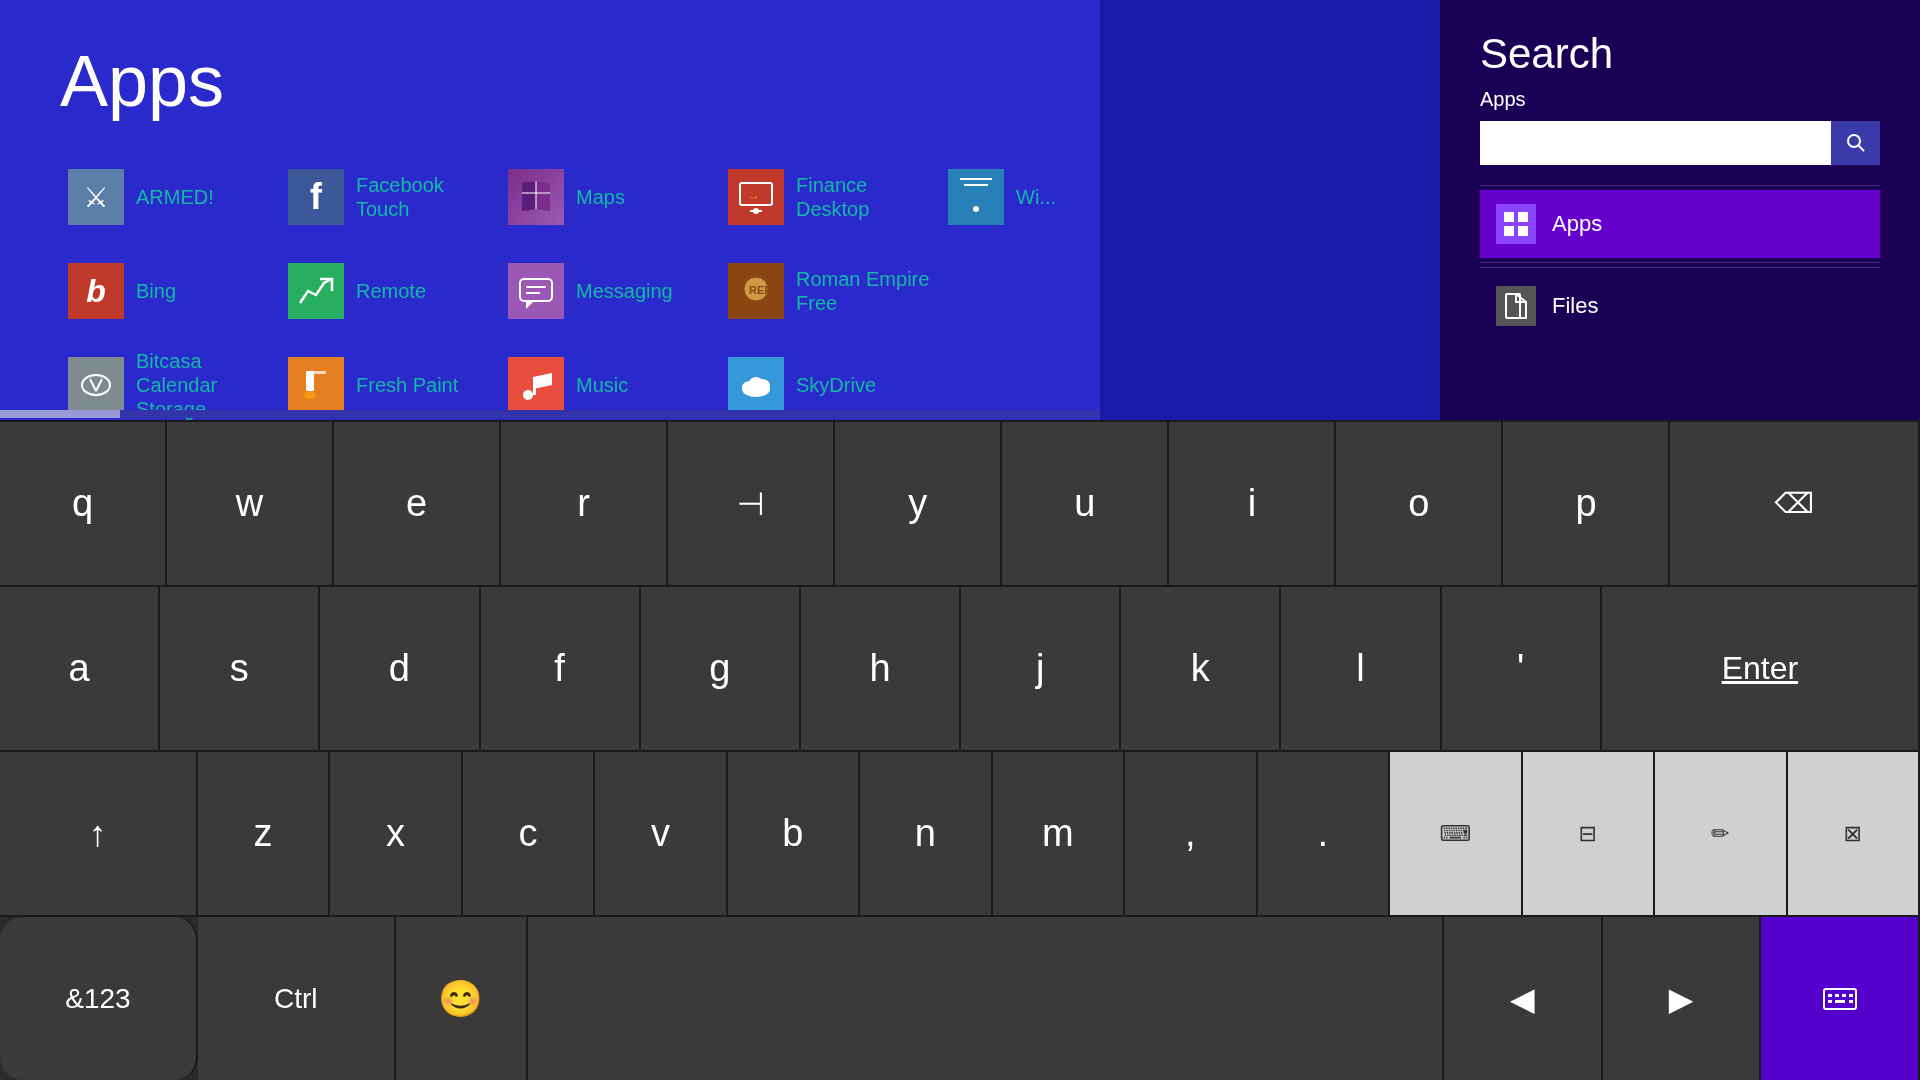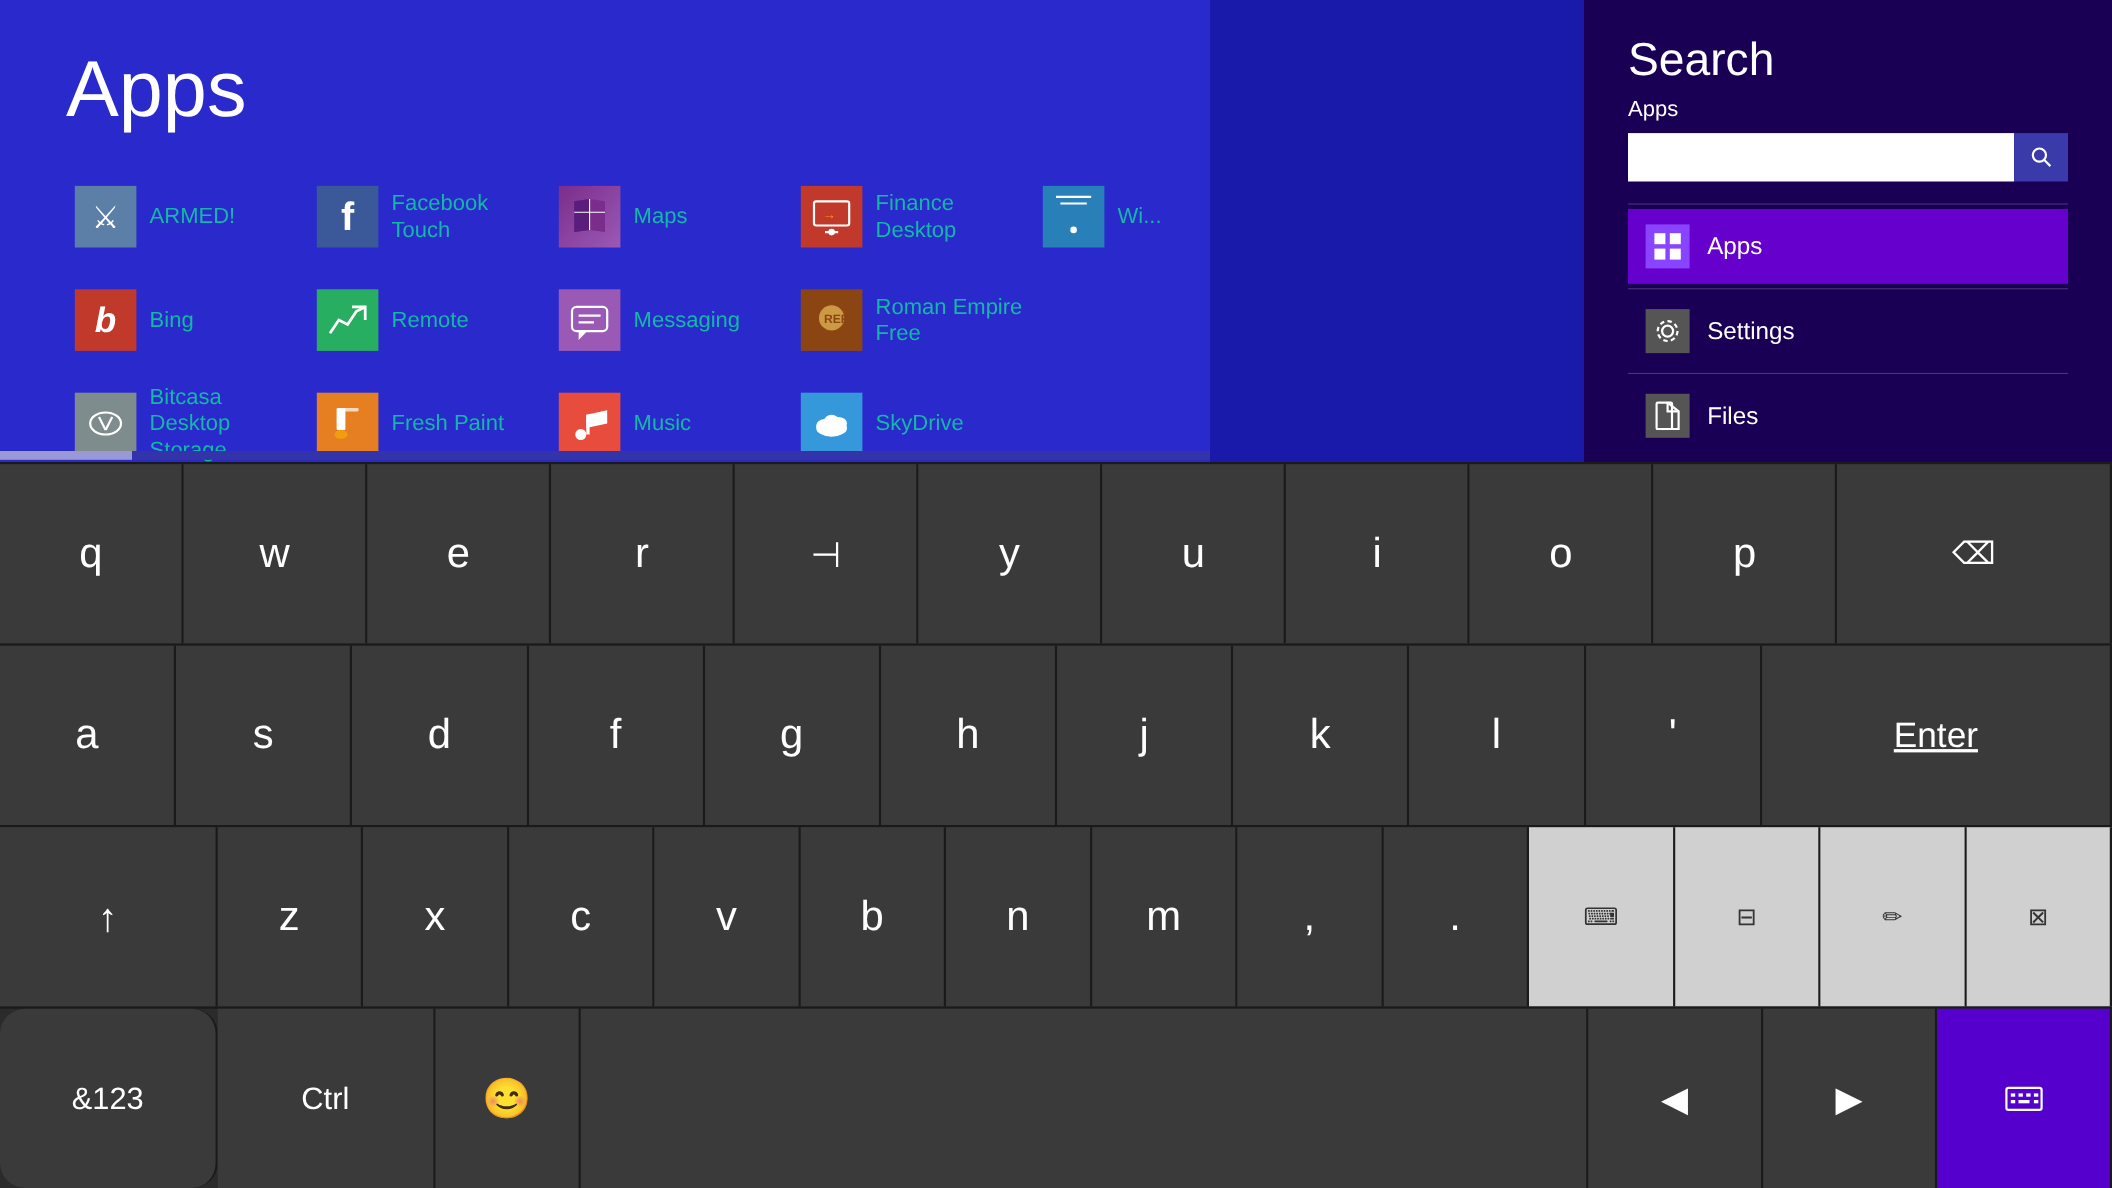--- a/index.html
+++ b/index.html
@@ -353,21 +353,21 @@
     <div class="app-item"></div>
 
     <div class="app-item">
       <div class="app-icon icon-bitcasa" style="background:#7f8c8d;">
         <svg width="40" height="40" viewBox="0 0 40 40">
             <ellipse cx="20" cy="20" rx="14" ry="10" fill="none" stroke="white" stroke-width="2"></ellipse>
             <line x1="14" y1="14" x2="20" y2="26" stroke="white" stroke-width="2"></line>
             <line x1="26" y1="14" x2="20" y2="26" stroke="white" stroke-width="2"></line>
           </svg>
       </div>
-      <span class="app-name">Bitcasa Desktop Storage</span>
+      <span class="app-name">Bitcasa Calendar Storage</span>
     </div>
     <div class="app-item">
       <div class="app-icon icon-freshpaint" style="background:#e67e22;">
         <svg width="40" height="40" viewBox="0 0 40 40">
             <rect x="10" y="6" width="8" height="20" rx="1" fill="white"></rect>
             <ellipse cx="14" cy="30" rx="6" ry="4" fill="#f39c12"></ellipse>
             <rect x="16" y="6" width="14" height="3" rx="1" fill="white" opacity="0.7"></rect>
           </svg>
       </div>
       <span class="app-name">Fresh Paint</span>
@@ -460,29 +460,20 @@
       <svg width="28" height="28" viewBox="0 0 28 28">
           <rect x="2" y="2" width="10" height="10" fill="white"></rect>
           <rect x="16" y="2" width="10" height="10" fill="white"></rect>
           <rect x="2" y="16" width="10" height="10" fill="white"></rect>
           <rect x="16" y="16" width="10" height="10" fill="white"></rect>
         </svg>
     </div>
     <span>Apps</span>
   </div>
   <div class="search-divider"></div>
-  <div class="search-option">
-    <div class="search-option-icon">
-      <svg width="28" height="28" viewBox="0 0 28 28">
-          <circle cx="14" cy="14" r="5" fill="none" stroke="white" stroke-width="2"></circle>
-          <circle cx="14" cy="14" r="9" fill="none" stroke="white" stroke-width="2" stroke-dasharray="4 3"></circle>
-        </svg>
-    </div>
-    <span>Settings</span>
-  </div>
   <div class="search-divider"></div>
   <div class="search-option">
     <div class="search-option-icon">
       <svg width="28" height="28" viewBox="0 0 28 28">
           <rect x="4" y="2" width="14" height="24" rx="1" fill="none" stroke="white" stroke-width="2"></rect>
           <polyline points="14,2 24,10 24,26 4,26" fill="none" stroke="white" stroke-width="2"></polyline>
           <polyline points="14,2 14,10 24,10" fill="none" stroke="white" stroke-width="2"></polyline>
         </svg>
     </div>
     <span>Files</span>

